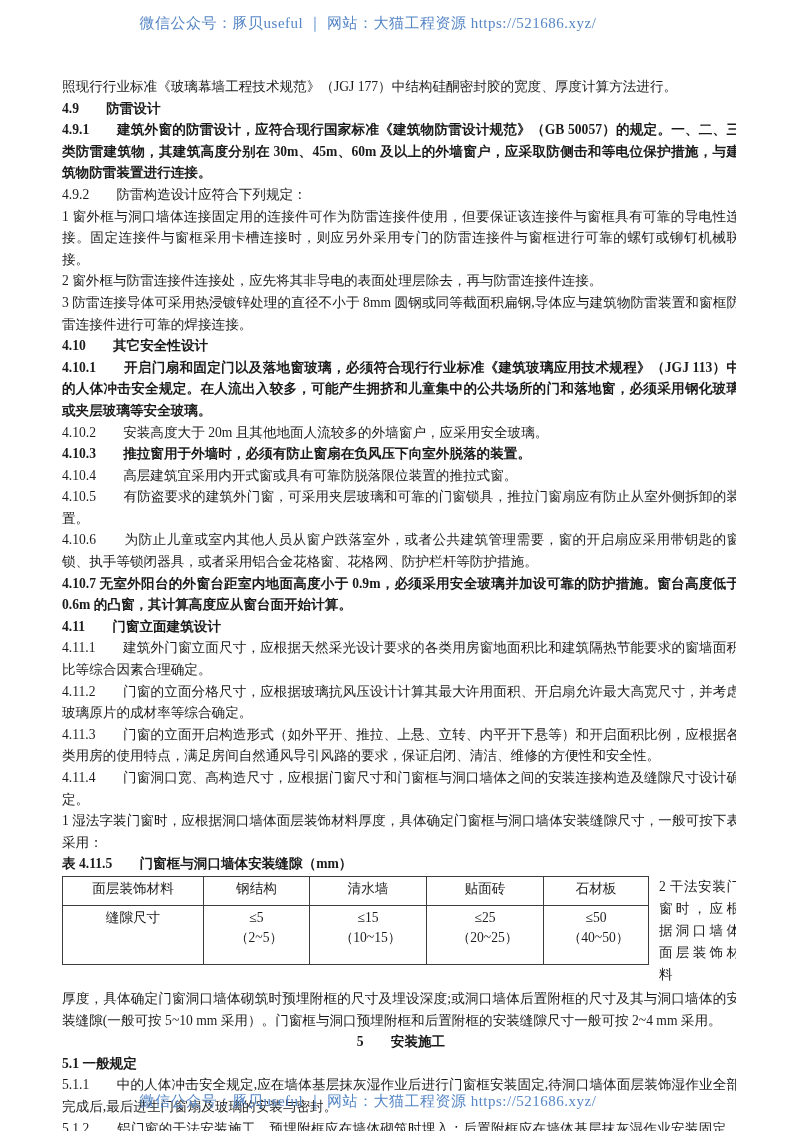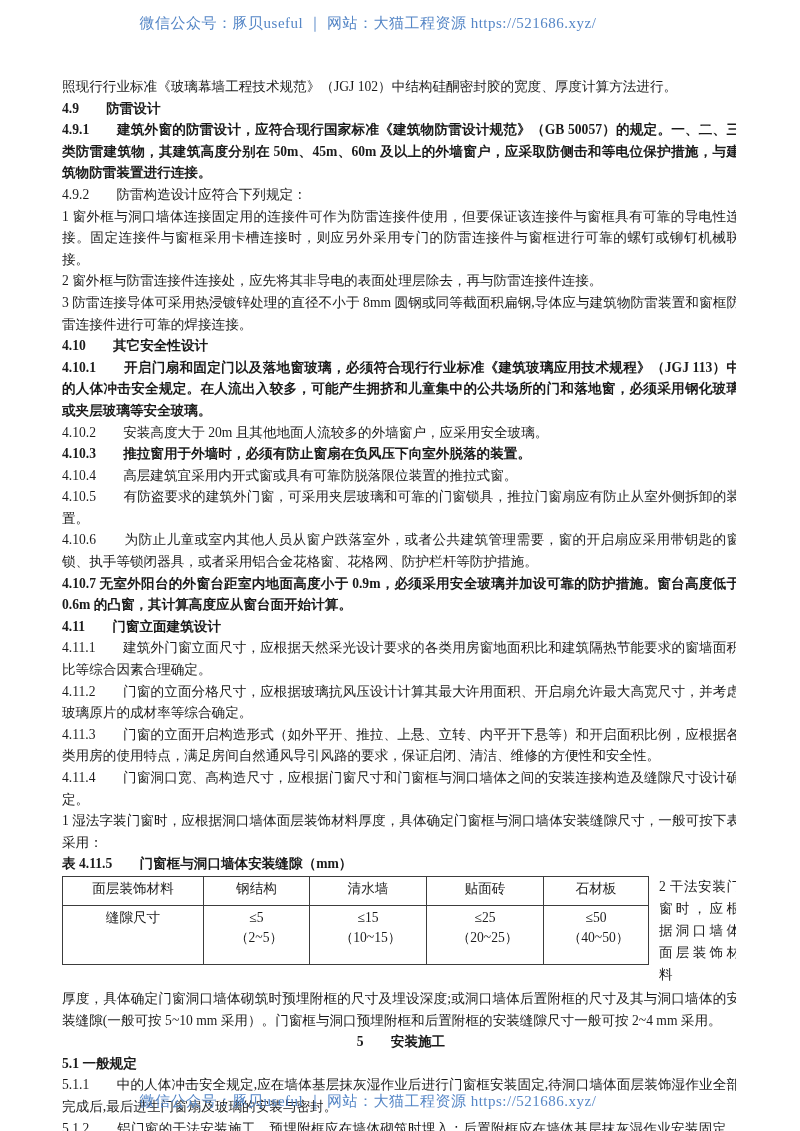--- a/index.html
+++ b/index.html
@@ -37,23 +37,23 @@
 </head>
 <body>
 
 <div class="page">
 
   <div class="watermark header" style="color: rgb(85, 134, 198);">微信公众号：豚贝useful ｜ 网站：大猫工程资源 https://521686.xyz/</div>
 
   <div class="content">
 
     <div id="paras-before">
-        <div class="para normal">照现行行业标准《玻璃幕墙工程技术规范》（JGJ 102）中结构硅酮密封胶的宽度、厚度计算方法进行。</div>
+        <div class="para normal">照现行行业标准《玻璃幕墙工程技术规范》（JGJ 177）中结构硅酮密封胶的宽度、厚度计算方法进行。</div>
         <div class="para heading">4.9　　防雷设计</div>
-        <div class="para bold">4.9.1　　建筑外窗的防雷设计，应符合现行国家标准《建筑物防雷设计规范》（GB 50057）的规定。一、二、三类防雷建筑物，其建筑高度分别在 50m、45m、60m 及以上的外墙窗户，应采取防侧击和等电位保护措施，与建筑物防雷装置进行连接。</div>
+        <div class="para bold">4.9.1　　建筑外窗的防雷设计，应符合现行国家标准《建筑物防雷设计规范》（GB 50057）的规定。一、二、三类防雷建筑物，其建筑高度分别在 30m、45m、60m 及以上的外墙窗户，应采取防侧击和等电位保护措施，与建筑物防雷装置进行连接。</div>
         <div class="para normal">4.9.2　　防雷构造设计应符合下列规定：</div>
         <div class="para normal">1 窗外框与洞口墙体连接固定用的连接件可作为防雷连接件使用，但要保证该连接件与窗框具有可靠的导电性连接。固定连接件与窗框采用卡槽连接时，则应另外采用专门的防雷连接件与窗框进行可靠的螺钉或铆钉机械联接。</div>
         <div class="para normal">2 窗外框与防雷连接件连接处，应先将其非导电的表面处理层除去，再与防雷连接件连接。</div>
         <div class="para normal">3 防雷连接导体可采用热浸镀锌处理的直径不小于 8mm 圆钢或同等截面积扁钢,导体应与建筑物防雷装置和窗框防雷连接件进行可靠的焊接连接。</div>
         <div class="para heading">4.10　　其它安全性设计</div>
         <div class="para bold">4.10.1　　开启门扇和固定门以及落地窗玻璃，必须符合现行行业标准《建筑玻璃应用技术规程》（JGJ 113）中的人体冲击安全规定。在人流出入较多，可能产生拥挤和儿童集中的公共场所的门和落地窗，必须采用钢化玻璃或夹层玻璃等安全玻璃。</div>
         <div class="para normal">4.10.2　　安装高度大于 20m 且其他地面人流较多的外墙窗户，应采用安全玻璃。</div>
         <div class="para bold">4.10.3　　推拉窗用于外墙时，必须有防止窗扇在负风压下向室外脱落的装置。</div>
         <div class="para normal">4.10.4　　高层建筑宜采用内开式窗或具有可靠防脱落限位装置的推拉式窗。</div>
         <div class="para normal">4.10.5　　有防盗要求的建筑外门窗，可采用夹层玻璃和可靠的门窗锁具，推拉门窗扇应有防止从室外侧拆卸的装置。</div>

